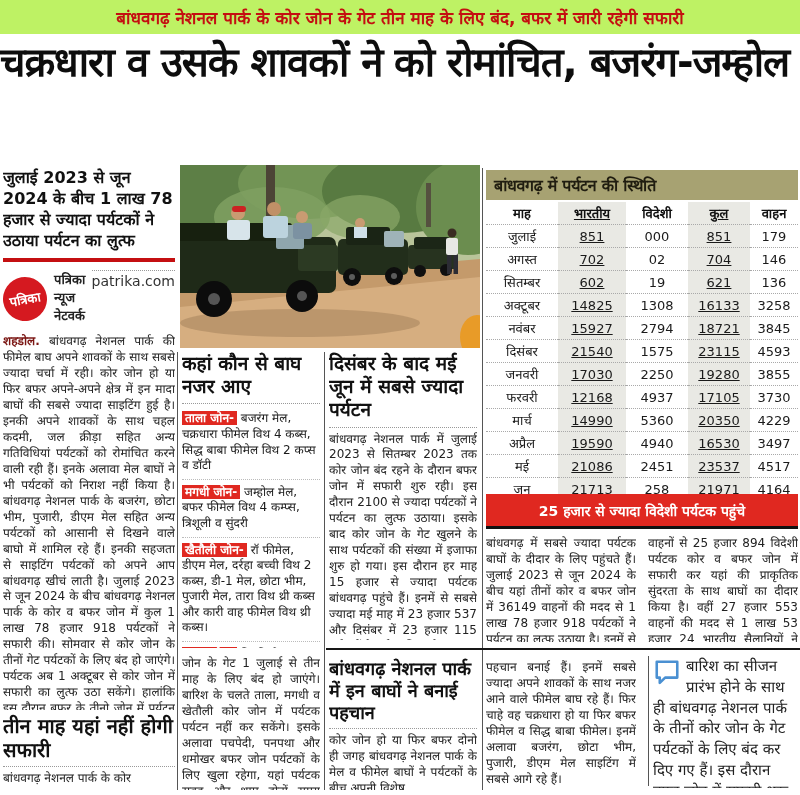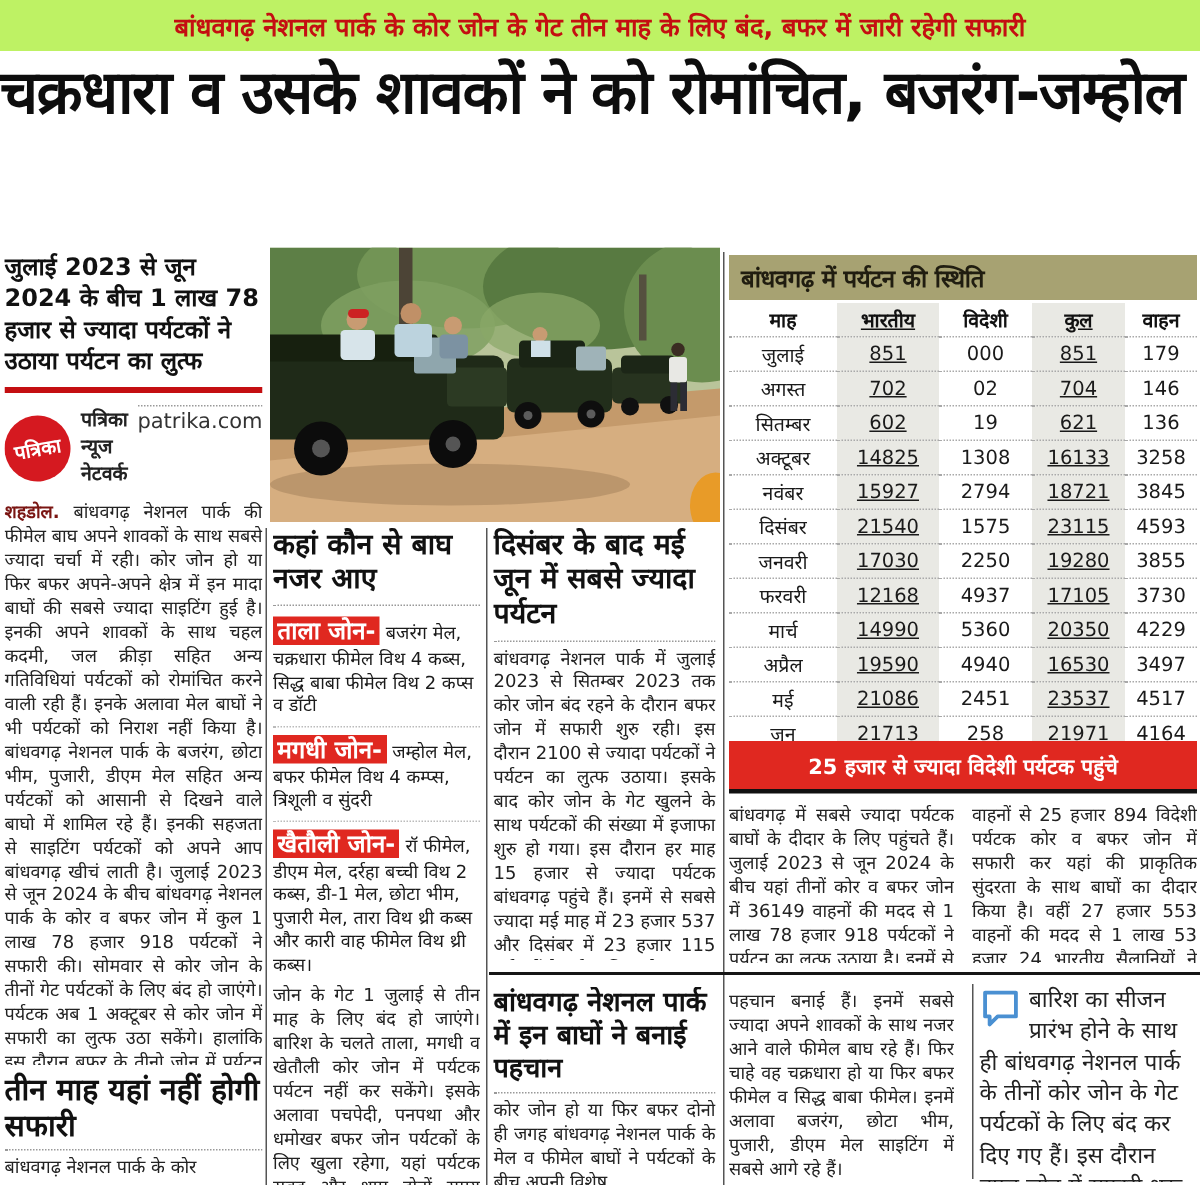--- a/index.html
+++ b/index.html
@@ -40,21 +40,21 @@
   .photo{position:absolute;left:180px;top:165px;width:300px;height:183px;overflow:hidden;}
 
   
   .box-title{font-size:19px;font-weight:bold;line-height:1.22;color:#111;
              padding-bottom:5px;border-bottom:1px dotted #999;margin-bottom:2px;}
   .col2{position:absolute;left:182px;top:352px;width:138px;height:438px;overflow:hidden;
         display:flex;flex-direction:column;}
   .tiger-list{height:288px;overflow:hidden;}
   .entry{padding:5px 0;border-bottom:1px dotted #bbb;font-size:12px;line-height:1.3;}
   .entry:last-child{border-bottom:none;}
-  .zone-label{background:#e02820;color:#fff;font-weight:bold;padding:0 3px;font-size:16px;}
+  .zone-label{background:#e02820;color:#fff;font-weight:bold;padding:0 3px;font-size:12px;}
   .col2-bottom{flex:1 1 auto;overflow:hidden;margin-top:8px;}
 
   .col3-box{position:absolute;left:329px;top:352px;width:148px;height:288px;overflow:hidden;}
   .season-body{margin-top:4px;}
 
   .col3-bottom{position:absolute;left:329px;top:658px;width:148px;height:132px;overflow:hidden;}
   .bottom-subhead{font-size:18px;font-weight:bold;line-height:1.22;color:#111;
                   padding-bottom:4px;border-bottom:1px dotted #999;margin-bottom:4px;}
 
   

